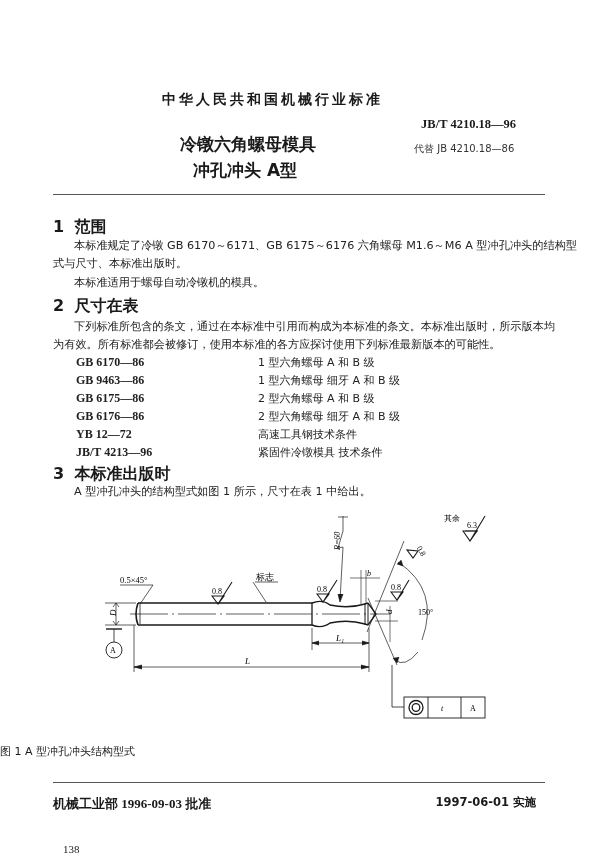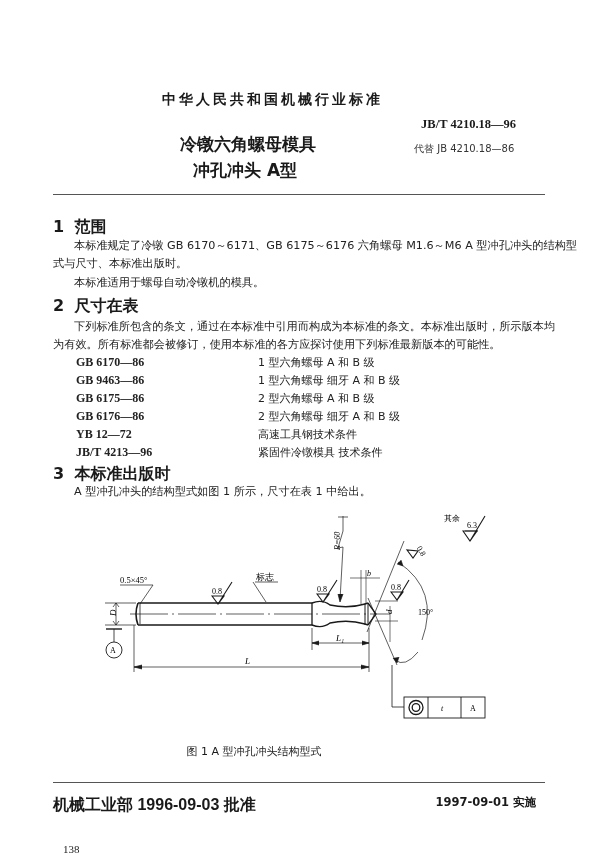--- a/index.html
+++ b/index.html
@@ -13,24 +13,24 @@
   .replaces { left: 414px; top: 142px; font-size: 10px; font-family: "DejaVu Sans", sans-serif; color: #333; }
   .title1 { left: 180px; top: 133px; font-family: "DejaVu Sans", sans-serif; font-weight: bold; font-size: 17px; }
   .title2 { left: 193px; top: 159px; font-family: "DejaVu Sans", sans-serif; font-weight: bold; font-size: 17px; }
   .rule { position: absolute; left: 53px; width: 492px; height: 1px; background: #555; }
   .h { font-family: "DejaVu Sans", sans-serif; font-weight: bold; font-size: 16px; left: 53px; }
   .h .num { display: inline-block; width: 16px; }
   .p { font-family: "DejaVu Sans", sans-serif; font-size: 11.2px; color: #222; }
   .ref { font-family: "DejaVu Sans", sans-serif; font-size: 11px; color: #222; }
   .ref .code { position: absolute; left: 0; font-family: "Liberation Serif", serif; font-size: 12px; font-weight: bold; }
   .ref .desc { position: absolute; left: 182px; }
-  .footer-left { left: 53px; top: 836px; font-family: Liberation Sans, sans-serif; font-weight: bold; font-size: 16px; }
+  .footer-left { left: 53px; top: 836px; font-family: Liberation Serif, serif; font-weight: bold; font-size: 13px; }
   .footer-right { right: 64px; top: 836px; font-family: "DejaVu Sans", sans-serif; font-weight: bold; font-size: 11.5px; }
   .page-no { left: 63px; top: 857px; font-family: "Liberation Serif", serif; font-size: 11px; }
-  .caption { left: 0; width: 508px; text-align: center; top: 744px; font-family: "DejaVu Sans", sans-serif; font-size: 11px; }
+  .caption { left: 0; width: 508px; text-align: left; top: 744px; font-family: "DejaVu Sans", sans-serif; font-size: 11px; }
   svg text { font-family: "Liberation Serif", serif; }
 </style>
 </head>
 <body>
 
 <div class="abs org"><span>中华人民共和国机械行业标准</span></div>
 <div class="abs std-no">JB/T  4210.18—96</div>
 <div class="abs title1">冷镦六角螺母模具</div>
 <div class="abs title2">冲孔冲头   A型</div>
 <div class="abs replaces">代替 JB  4210.18—86</div>
@@ -184,14 +184,14 @@
   <text x="418" y="615" font-size="8">150°</text>
   <text x="110" y="653" font-size="8">A</text>
   <text x="441" y="711" font-size="8" font-style="italic">t</text>
   <text x="470" y="711" font-size="8">A</text>
 </svg>
 
 <div class="abs caption">图 1   A 型冲孔冲头结构型式</div>
 
 <div class="rule" style="top:782px"></div>
 <div class="abs footer-left" style="top:795px">机械工业部 1996-09-03 批准</div>
-<div class="abs footer-right" style="top:795px">1997-09-01 实施</div>
+<div class="abs footer-right" style="top:795px">1997-06-01 实施</div>
 <div class="abs page-no" style="top:843px">138</div>
 
 </body></html>

